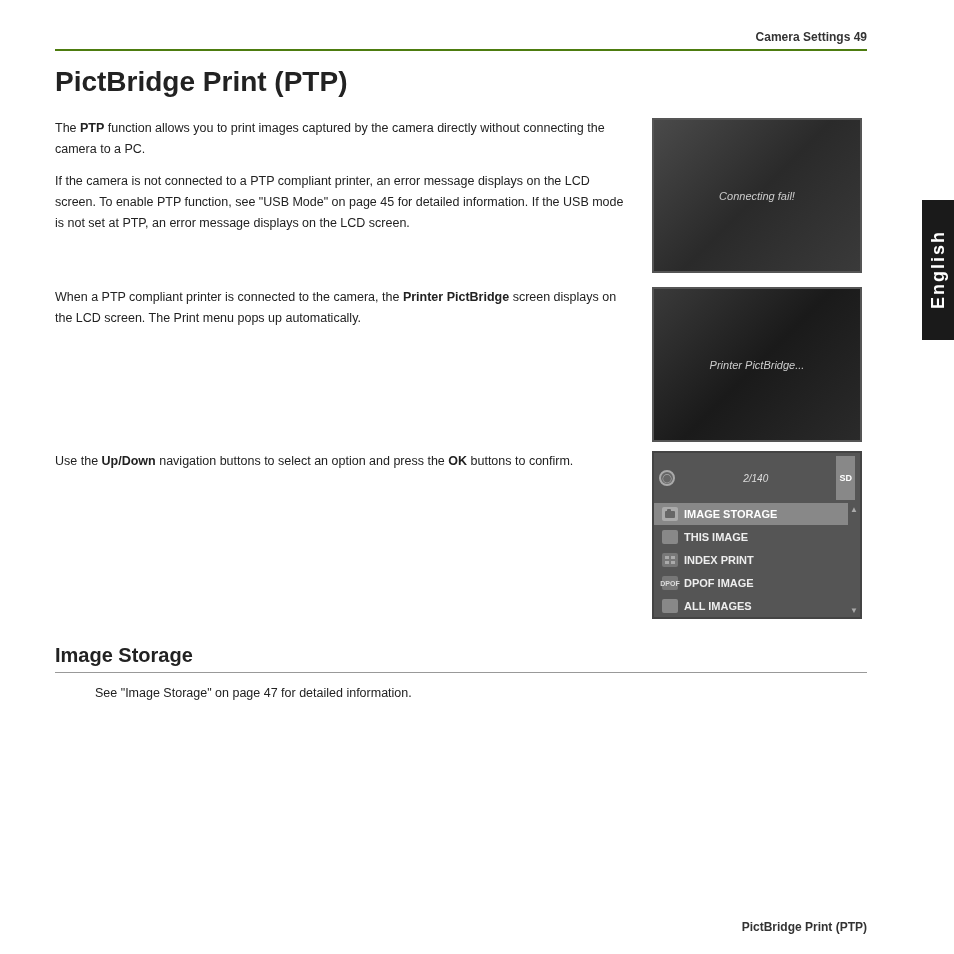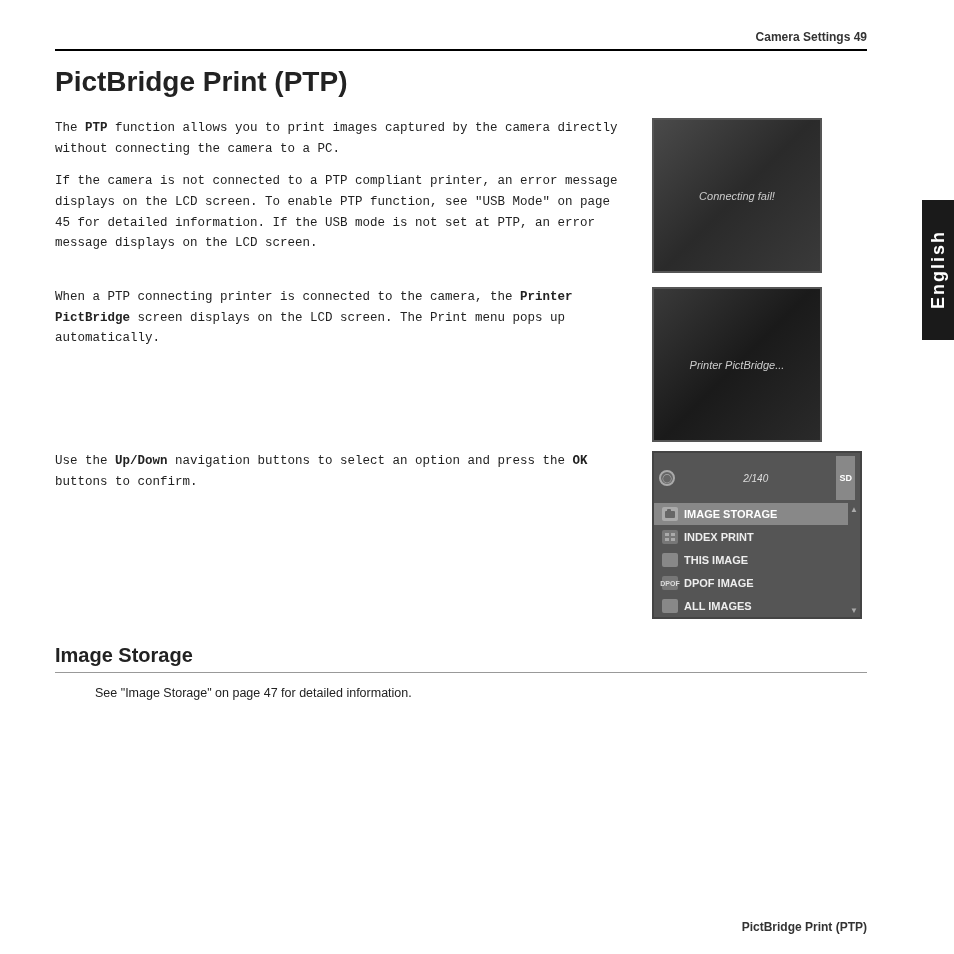--- a/index.html
+++ b/index.html
@@ -52,36 +52,36 @@
       position: relative;
     }
 
     
     .page-header {
       text-align: right;
       font-size: 12px;
       font-weight: bold;
       color: #333;
       margin-bottom: 15px;
-      border-bottom: 2px solid #000000;
+      border-bottom: 2px solid #4d7c0f;
       padding-bottom: 5px;
     }
 
     
     .page-title {
       font-size: 28px;
       font-weight: bold;
       color: #222;
       margin-bottom: 20px;
       font-family: Arial, Helvetica, sans-serif;
     }
 
     
     .lcd-screen {
-      width: 170px;
+      width: 210px;
       height: 155px;
       background: linear-gradient(135deg, #3a3a3a 0%, #1a1a1a 50%, #2a2a2a 100%);
       display: flex;
       align-items: center;
       justify-content: center;
       border: 2px solid #555;
       margin-bottom: 4px;
     }
 
     .lcd-screen.connecting-fail {
@@ -238,21 +238,20 @@
 
     
     .two-col {
       display: flex;
       gap: 25px;
       align-items: flex-start;
     }
 
     .text-col {
       flex: 1;
-      font-family: Liberation Mono, monospace;
     }
 
     .image-col {
       width: 215px;
       flex-shrink: 0;
     }
   </style>
 </head>
 <body>
 
@@ -280,21 +279,21 @@
       <div class="image-col">
         <div class="lcd-screen connecting-fail">
           <span class="lcd-text">Connecting fail!</span>
         </div>
       </div>
     </div>
 
     <div class="two-col" style="margin-top: 10px;">
       <div class="text-col">
         <p class="para">
-          <span>When a PTP connecting printer is connected to the camera, the </span><span class="bold">Printer PictBridge</span><span> screen displays on the LCD screen. The Print menu pops up automatically.</span>
+          <span>When a PTP compliant printer is connected to the camera, the </span><span class="bold">Printer PictBridge</span><span> screen displays on the LCD screen. The Print menu pops up automatically.</span>
         </p>
       </div>
       <div class="image-col">
         <div class="lcd-screen printer-connecting">
           <span class="lcd-text">Printer PictBridge...</span>
         </div>
       </div>
     </div>
 
     <div class="two-col" style="margin-top: 5px;">
@@ -319,45 +318,45 @@
             <div class="menu-items-wrapper">
 
               <div class="menu-item highlighted">
                 <div class="menu-item-icon" style="background:#aaa;">
                   <svg width="12" height="10" viewBox="0 0 12 10">
                       <rect x="1" y="2" width="10" height="7" rx="1" fill="#666"></rect>
                       <rect x="3" y="0" width="4" height="3" rx="1" fill="#666"></rect>
                     </svg>
                 </div>
                 <span style="font-size:11px;font-weight:bold;color:#fff;">IMAGE STORAGE</span>
+              </div>
+
+              <div class="menu-item">
+                <div class="menu-item-icon">
+                  <svg width="12" height="10" viewBox="0 0 12 10">
+                      <rect x="1" y="2" width="10" height="7" rx="1" fill="#888"></rect>
+                      <rect x="3" y="0" width="4" height="3" rx="1" fill="#888"></rect>
+                    </svg>
+                </div>
+                <span style="font-size:11px;font-weight:bold;">THIS IMAGE</span>
               </div>
 
               <div class="menu-item">
                 <div class="menu-item-icon grid">
                   <svg width="12" height="10" viewBox="0 0 12 10">
                     <rect x="1" y="1" width="4" height="3" rx="0" fill="#aaa"></rect>
                     <rect x="7" y="1" width="4" height="3" rx="0" fill="#aaa"></rect>
                     <rect x="1" y="6" width="4" height="3" rx="0" fill="#aaa"></rect>
                     <rect x="7" y="6" width="4" height="3" rx="0" fill="#aaa"></rect>
                   </svg>
                 </div>
                 <span style="font-size:11px;font-weight:bold;">INDEX PRINT</span>
               </div>
 
               <div class="menu-item">
-                <div class="menu-item-icon">
-                  <svg width="12" height="10" viewBox="0 0 12 10">
-                      <rect x="1" y="2" width="10" height="7" rx="1" fill="#888"></rect>
-                      <rect x="3" y="0" width="4" height="3" rx="1" fill="#888"></rect>
-                    </svg>
-                </div>
-                <span style="font-size:11px;font-weight:bold;">THIS IMAGE</span>
-              </div>
-
-              <div class="menu-item">
                 <div class="menu-item-icon dpof" style="background:#777;color:#ddd;font-size:7px;font-weight:bold;">
                   DPOF
                 </div>
                 <span style="font-size:11px;font-weight:bold;text-align:center;">DPOF IMAGE</span>
               </div>
 
               <div class="menu-item" style="border-bottom:none;align-items:center;">
                 <div class="menu-item-icon">
                   <svg width="12" height="10" viewBox="0 0 12 10">
                       <rect x="1" y="2" width="10" height="7" rx="1" fill="#888"></rect>

